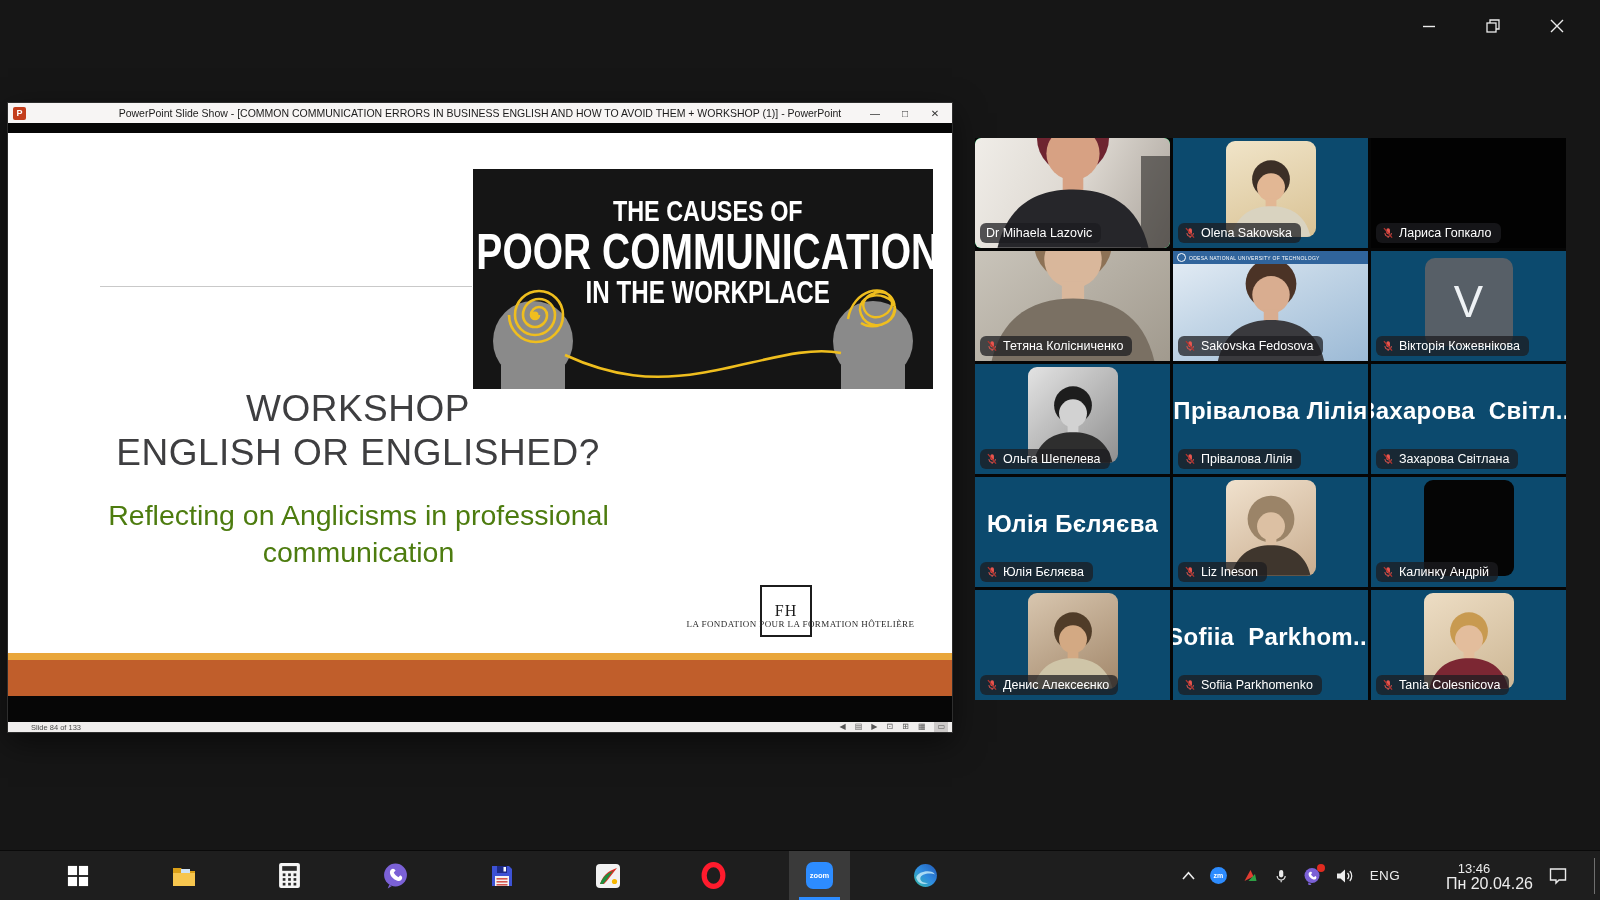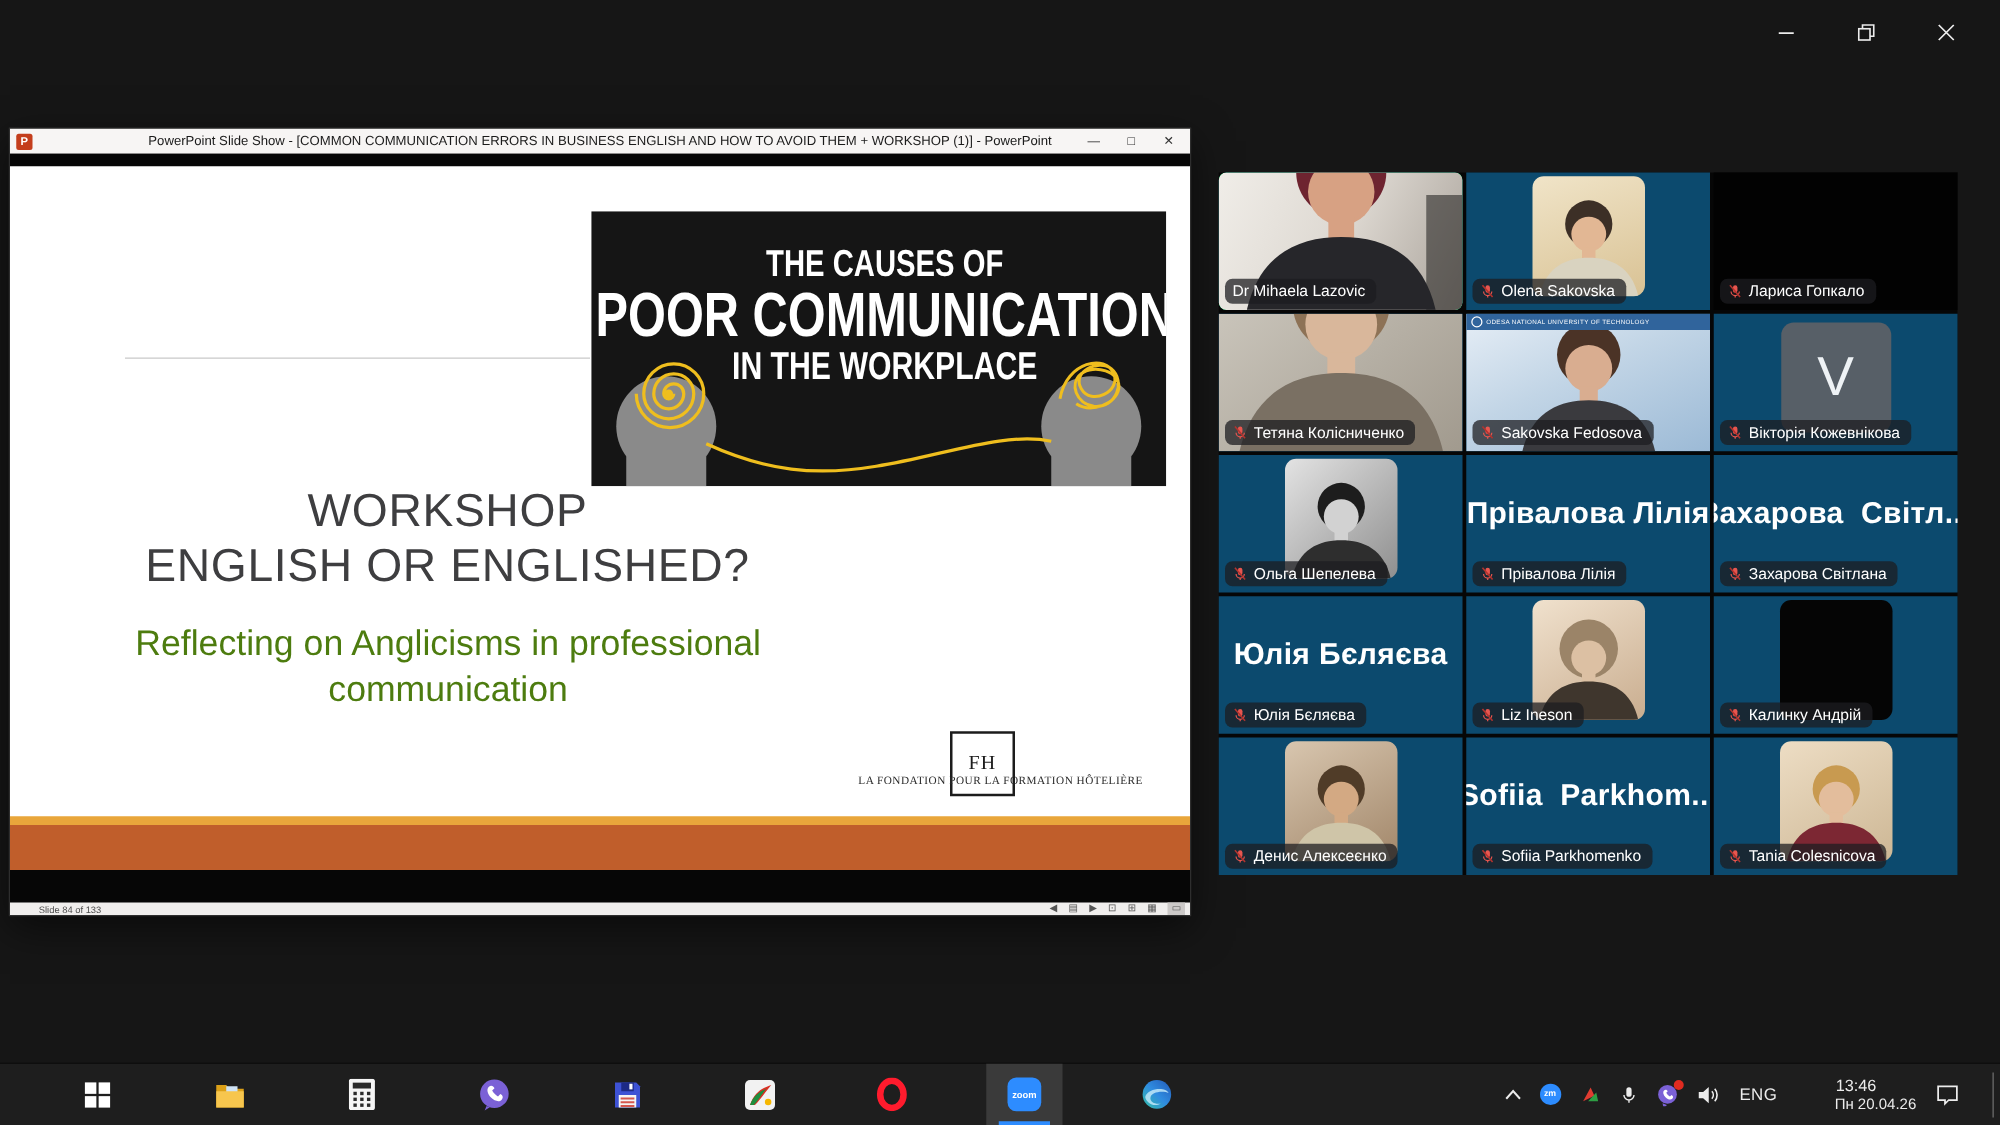--- a/index.html
+++ b/index.html
@@ -78,21 +78,21 @@
   .app.active::after{content:"";position:absolute;left:10px;right:10px;bottom:0;height:3px;background:var(--zoom-blue);}
   .zoom-app-icon{width:27px;height:27px;border-radius:7px;background:var(--zoom-blue);display:flex;
                  align-items:center;justify-content:center;color:#fff;font-size:7.5px;font-weight:700;}
   .tray{position:absolute;right:32px;top:0;height:100%;display:flex;align-items:center;gap:15px;color:#ececec;}
   .tray-i{position:relative;display:flex;align-items:center;justify-content:center;}
   .zm-badge{width:17px;height:17px;border-radius:50%;background:var(--zoom-blue);color:#fff;font-size:7px;
             font-weight:700;display:flex;align-items:center;justify-content:center;}
   .badge{position:absolute;top:-3px;right:-4px;width:8px;height:8px;border-radius:50%;background:#e02b20;}
   .lang{font-size:13.5px;letter-spacing:.3px;}
   .clockblock{text-align:center;font-size:13px;line-height:15px;}
-  .clock-date{font-size:12px;padding-left:31px;}
+  .clock-date{font-size:16px;padding-left:31px;}
   .sep{position:absolute;right:5px;top:7px;height:36px;width:1px;background:#6f6f6f;}
 </style>
 </head>
 <body>
 
 <div class="screen">
 
   <div class="win-controls">
     <div class="wc">
       <svg width="14" height="14" viewBox="0 0 14 14">

